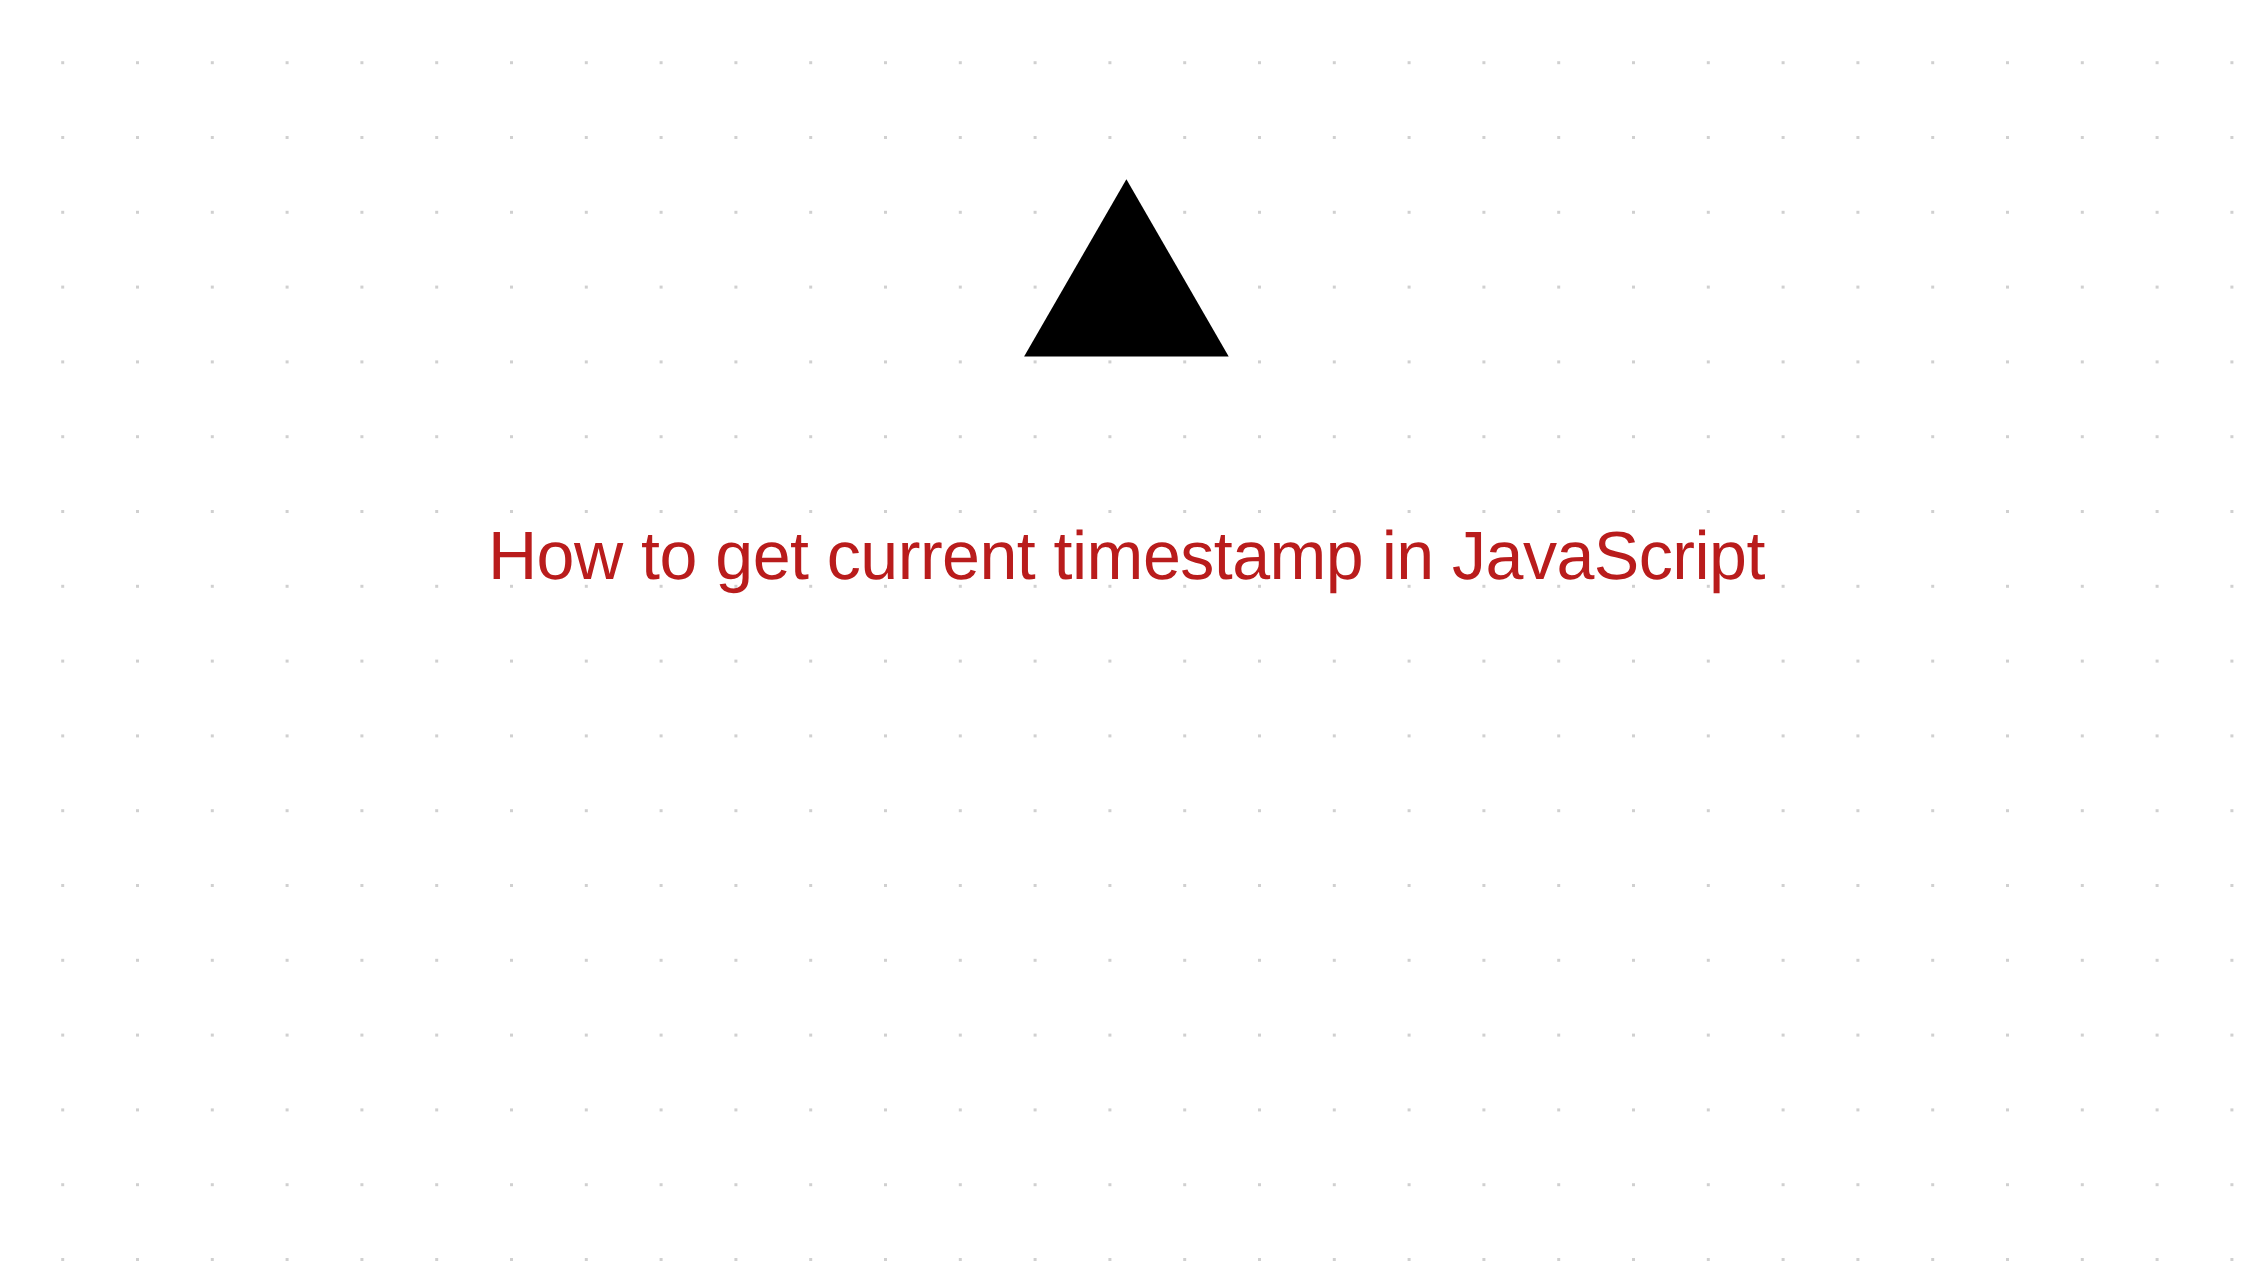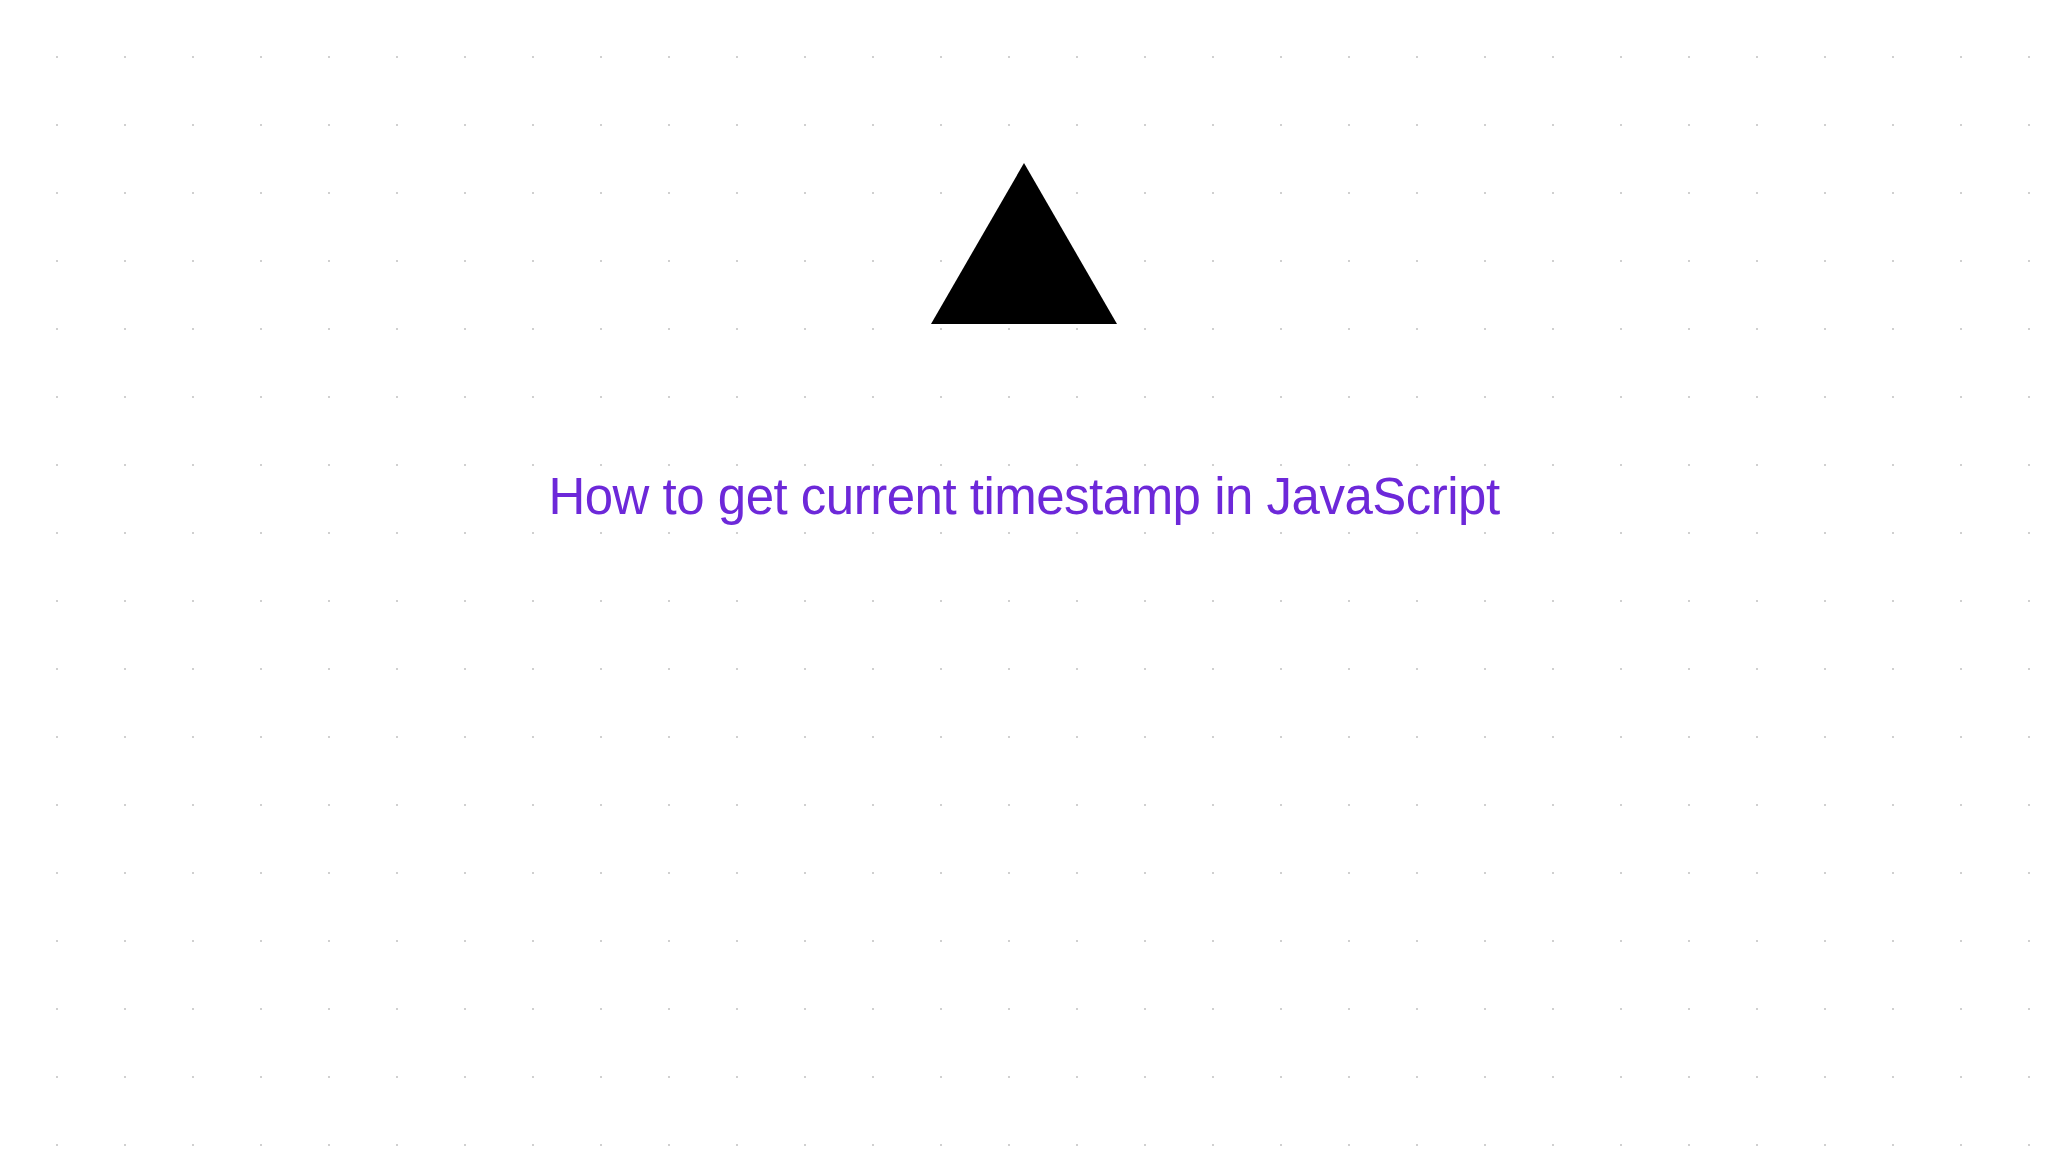--- a/index.html
+++ b/index.html
@@ -35,23 +35,23 @@
     .triangle-icon {
       width: 0;
       height: 0;
       border-left: 93px solid transparent;
       border-right: 93px solid transparent;
       border-bottom: 161px solid #000000;
       margin-bottom: 130px;
     }
 
     .title {
-      font-size: 51px;
+      font-size: 62px;
       font-weight: 400;
-      color: #6d28d9;
+      color: #b91c1c;
       text-align: center;
       line-height: 1.67;
       letter-spacing: -0.5px;
       max-width: 1400px;
     }
   </style>
 </head>
 <body>
 
 <div class="content-wrapper">

